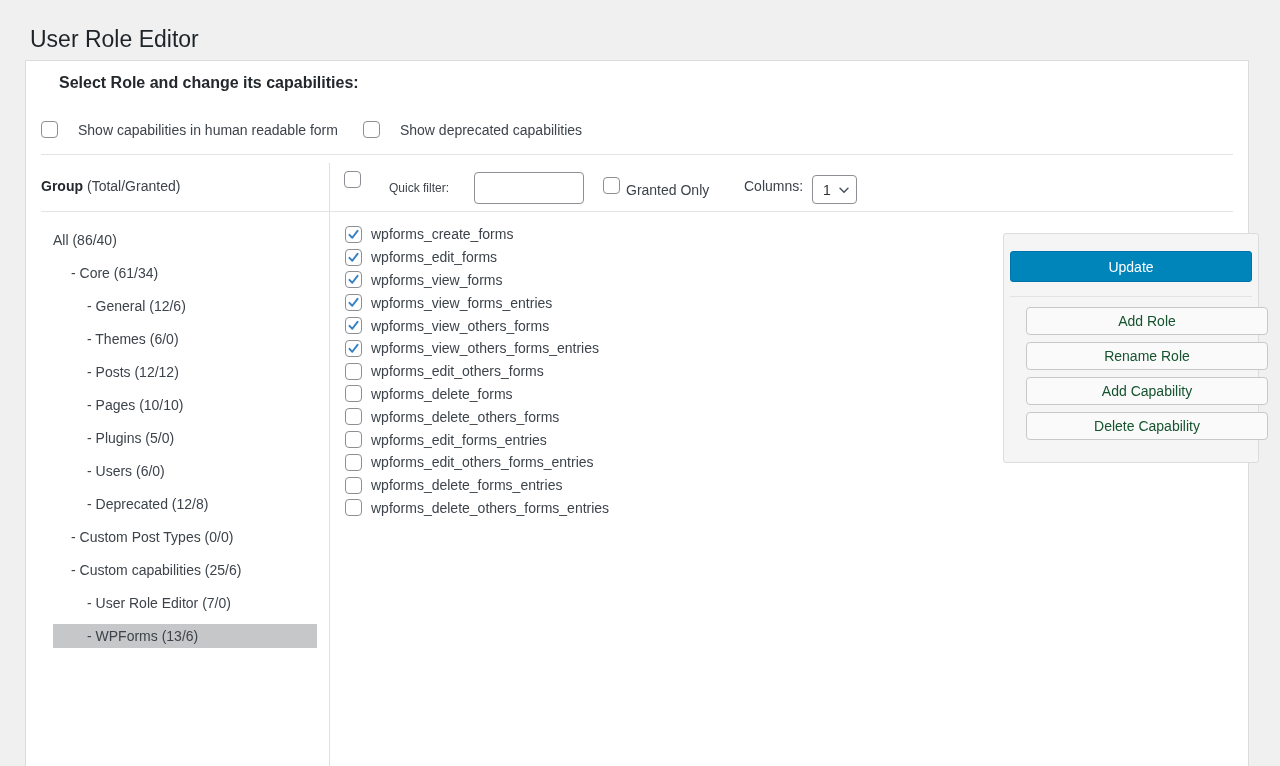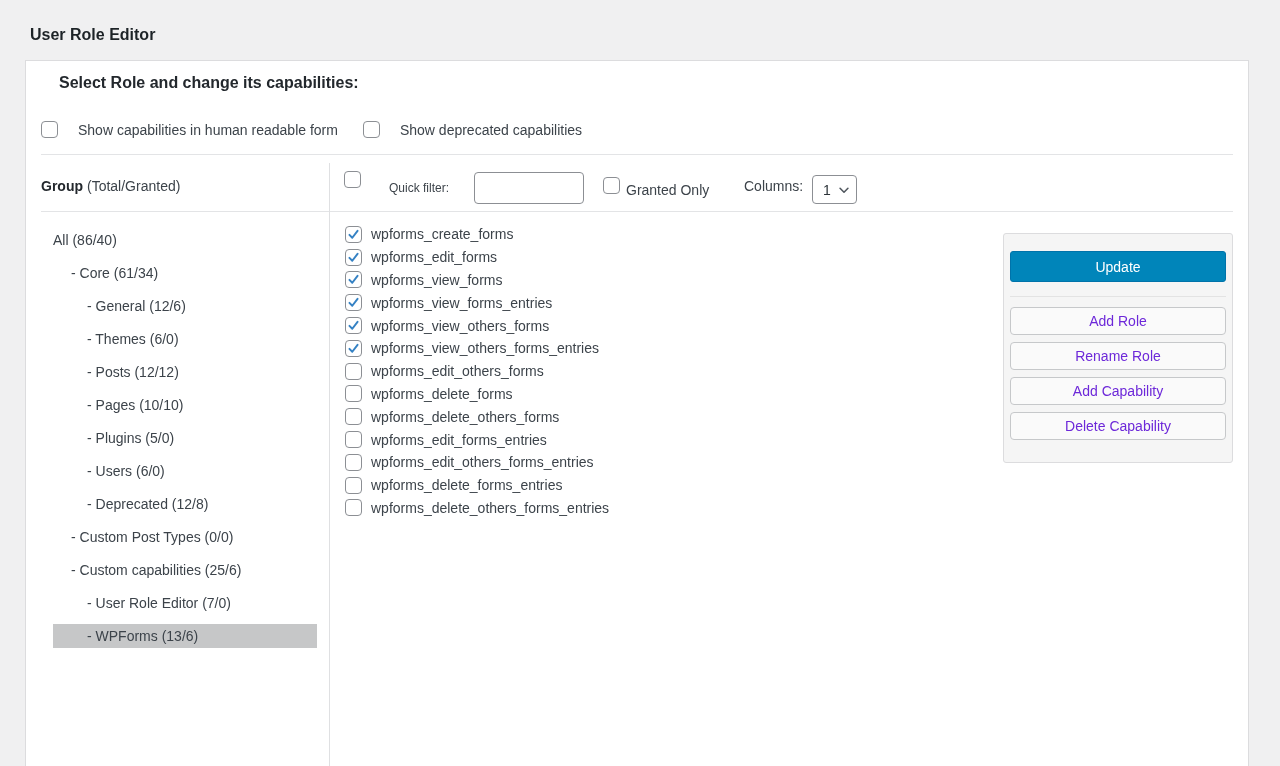--- a/index.html
+++ b/index.html
@@ -3,21 +3,21 @@
 <meta charset="utf-8">
 <style>
   * { margin:0; padding:0; box-sizing:border-box; }
   html,body { background:#f0f0f1; }
   .screen {
     position:relative; width:1280px; height:766px; overflow:hidden;
     background:#f0f0f1; font-family:"Liberation Sans", sans-serif; color:#3c434a;
   }
   .page-title {
     position:absolute; left:30px; top:25px;
-    font-size:16px; font-weight:700; color:#1d2327; line-height:1.3;
+    font-size:23px; font-weight:400; color:#1d2327; line-height:1.3;
   }
   .panel {
     position:absolute; left:25px; top:60px; width:1224px; height:714px;
     background:#fff; border:1px solid #dcdcde;
   }
   
   .role-row { position:absolute; left:13px; top:13px; display:flex; align-items:flex-end; gap:9px;margin-left:20px; }
   .role-label { font-size:16px; font-weight:700; color:#23282d; }
   .select {
     display:flex; align-items:center; justify-content:space-between;
@@ -59,36 +59,36 @@
   .tree { position:absolute; left:0; top:164px; width:303px; }
   .tree-row { height:30px; margin:0 12px 0 27px; cursor:pointer; }
   .tree-row .hl { display:flex; align-items:center; height:24px; margin-top:3px; width:100%; font-size:14px; }
   .tree-row .hl.selected { background:var(--selected-bg,#c6c7c8); }
   
   .caps { position:absolute; left:319px; top:162px; }
   .cap-row { display:flex; align-items:center; height:22.8px; gap:9px; }
   .cap-name { font-size:14px; color:#3c434a; }
   
   .actions {
-    position:absolute; left:977px; top:172px; width:230px; height:230px;
+    position:absolute; left:977px; top:172px; width:256px; height:230px;
     background:#f5f5f5; border:1px solid #dcdcde; border-radius:3px;
     padding:17px 6px 0;
   }
   .btn-primary {
     height:31px; width:100%; margin-bottom:14px;
     display:flex; align-items:center; justify-content:center;
     background:var(--primary,#0085ba); border:1px solid #0073aa; border-radius:3px;
     color:#fff; font-size:14px; cursor:pointer;
   }
   .actions-sep { height:1px; background:#e3e3e3; margin-bottom:10px; }
   .btn {
     height:28px; width:100%; margin-bottom:7px;
     display:flex; align-items:center; justify-content:center;
     background:#fafafa; border:1px solid #c6c8ca; border-radius:4px;
-    color:#6d28d9; font-size:14px; cursor:pointer;
+    color:#14532d; font-size:14px; cursor:pointer;margin-left:16px;
   }
 </style>
 </head>
 <body>
 
 <div class="screen">
   <h1 class="page-title">User Role Editor</h1>
 
   <div class="panel">
 

